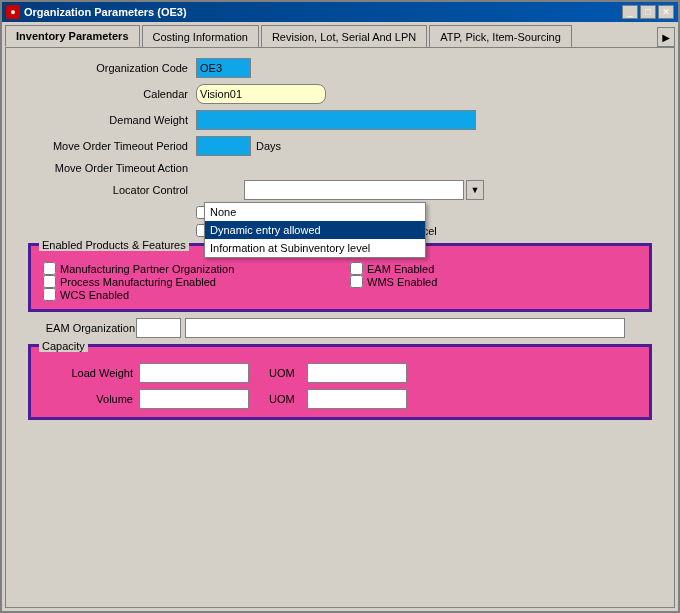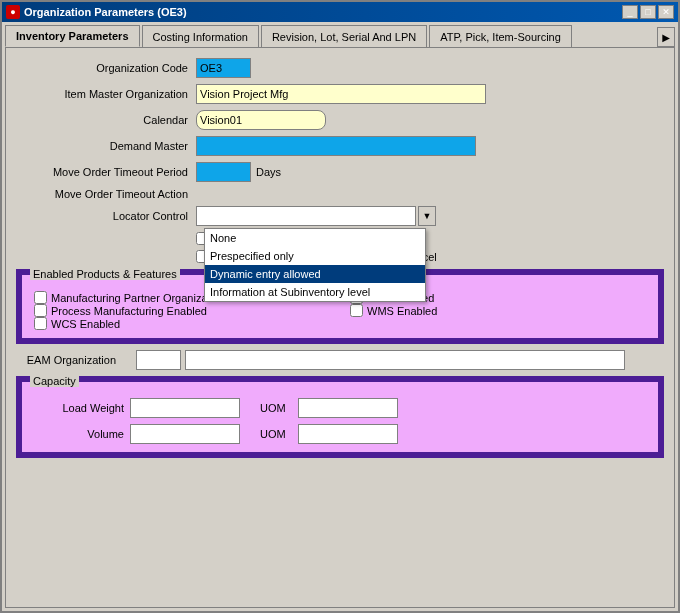--- a/index.html
+++ b/index.html
@@ -171,20 +171,21 @@
       align-items: center;
       justify-content: center;
       cursor: pointer;
       font-size: 9px;
       vertical-align: top;
       margin-left: -1px;
     }
 
     .locator-row {
       position: relative;
+      gap: 48px;
     }
 
     .dropdown-list {
       position: absolute;
       left: 180px;
       top: 26px;
       width: 238px;
       border: 1px solid #808080;
       background: white;
       z-index: 100;
@@ -206,24 +207,24 @@
       display: flex;
       align-items: center;
       margin-bottom: 5px;
     }
 
     .checkbox-row input[type="checkbox"] {
       margin-right: 4px;
     }
 
     .section-box {
-      border: 6px solid #4c1d95;
+      border: 3px solid #4c1d95;
       padding: 8px 12px;
-      margin: 6px 0;
-      background: #f0abfc;
+      margin: 6px 12px;
+      background: #ec4899;
       position: relative;
     }
 
     .section-label {
       position: absolute;
       top: -7px;
       left: 8px;
       background: #d4d0c8;
       padding: 0 3px;
       font-size: 11px;
@@ -284,21 +285,21 @@
     .eam-row {
       display: flex;
       align-items: center;
       margin: 6px 0;
     }
 
     .eam-label {
       width: 120px;
       text-align: right;
       font-size: 11px;
-      padding-right: 20px;
+      padding-right: 1px;
     }
 
     .eam-input-small {
       width: 45px;
       height: 20px;
       border: 1px solid #808080;
       background: white;
       font-size: 11px;
       padding: 0 3px;
       margin-right: 4px;
@@ -354,32 +355,28 @@
     <div class="tab-arrow">▶</div>
   </div>
 
   <div class="content-area">
 
     <div class="form-row">
       <span class="form-label">Organization Code</span>
       <input class="form-input input-small" type="text" value="OE3" style="">
     </div>
 
-    <div class="form-row">
-      <span class="form-label">Item Master Organization</span>
-      <input class="form-input input-xlarge input-yellow" type="text" value="Vision Project Mfg" style="">
-    </div>
 
     <div class="form-row">
       <span class="form-label">Calendar</span>
       <input class="form-input input-medium input-yellow" type="text" value="Vision01" style="">
     </div>
 
     <div class="form-row">
-      <span class="form-label">Demand Master</span>
+      <span class="form-label">Demand Weight</span>
       <input class="form-input input-large" type="text" value="" style="">
     </div>
 
     <div class="form-row">
       <span class="form-label">Move Order Timeout Period</span>
       <input class="form-input input-small" type="text" value="" style="">
       <span class="days-label">Days</span>
     </div>
 
     <div class="form-row">
@@ -388,21 +385,20 @@
 
     <div class="form-row locator-row" style="position:relative;">
       <span class="form-label">Locator Control</span>
       <div class="dropdown-container">
         <input class="dropdown-input" type="text" value="" style="">
         <div class="dropdown-btn">▼</div>
       </div>
 
       <div class="dropdown-list" style="left:188px; top:22px; width:222px;">
         <div class="dropdown-item">None</div>
-        <div class="dropdown-item">Prespecified only</div>
         <div class="dropdown-item highlighted">Dynamic entry allowed</div>
         <div class="dropdown-item">Information at Subinventory level</div>
       </div>
     </div>
 
     <div class="checkboxes-area">
       <div class="checkbox-row">
         <input type="checkbox" style="">
         <span class="allow-neg-text">Allow Negative Balances</span>
       </div>

